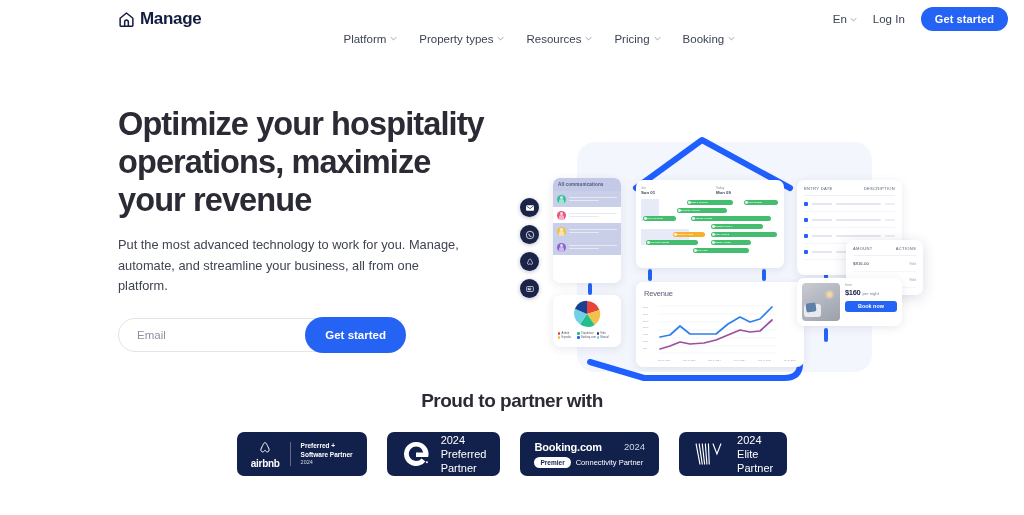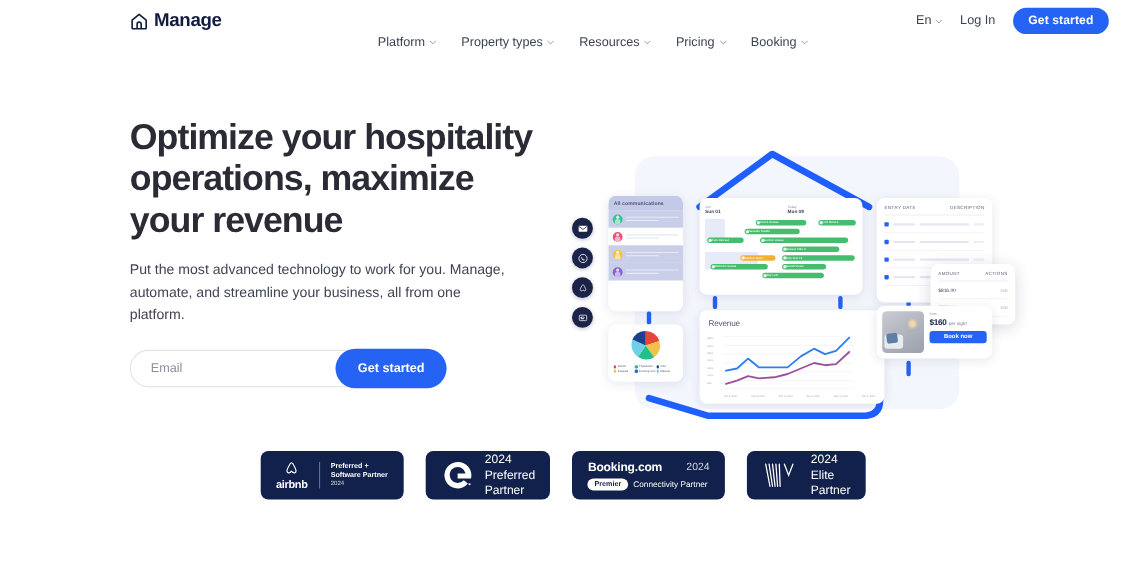--- a/index.html
+++ b/index.html
@@ -551,20 +551,21 @@
           <span class="bk-per">per night</span>
         </div>
         <button class="bk-btn">Book now</button>
       </div>
     </div>
 
   </div>
 </div>
 
 <div class="partners">
+  <h2>Proud to partner with</h2>
 
   <div class="badges">
 
     <div class="badge">
       <div class="airbnb-col">
         <svg width="16" height="16" viewBox="0 0 24 24">
           <path d="M12 4c1.35 0 2.2 1.45 3.4 4.05 1.55 3.1 2.8 5.2 2.8 6.85 0 1.8-1.25 2.95-2.7 2.95-1.25 0-2.3-.75-3.5-2.3-1.2 1.55-2.25 2.3-3.5 2.3-1.45 0-2.7-1.15-2.7-2.95 0-1.65 1.25-3.75 2.8-6.85C9.8 5.45 10.65 4 12 4Z" fill="none" stroke="#fff" stroke-width="1.5" stroke-linejoin="round"></path>
         </svg>
         <span class="airbnb-name">airbnb</span>
       </div>

